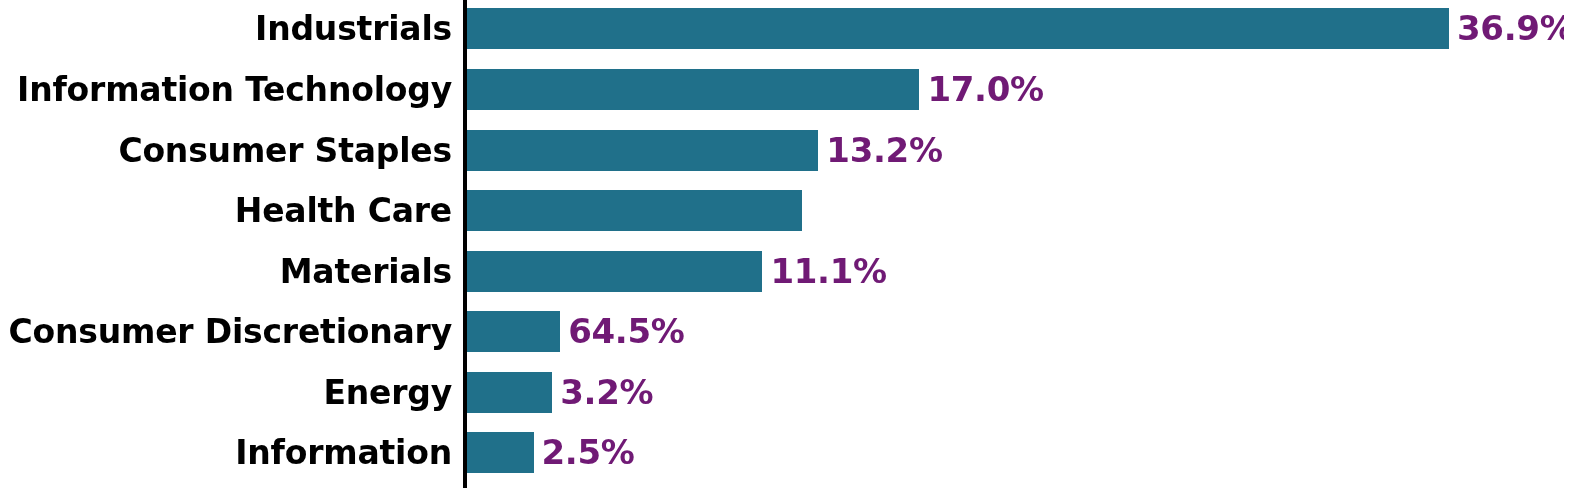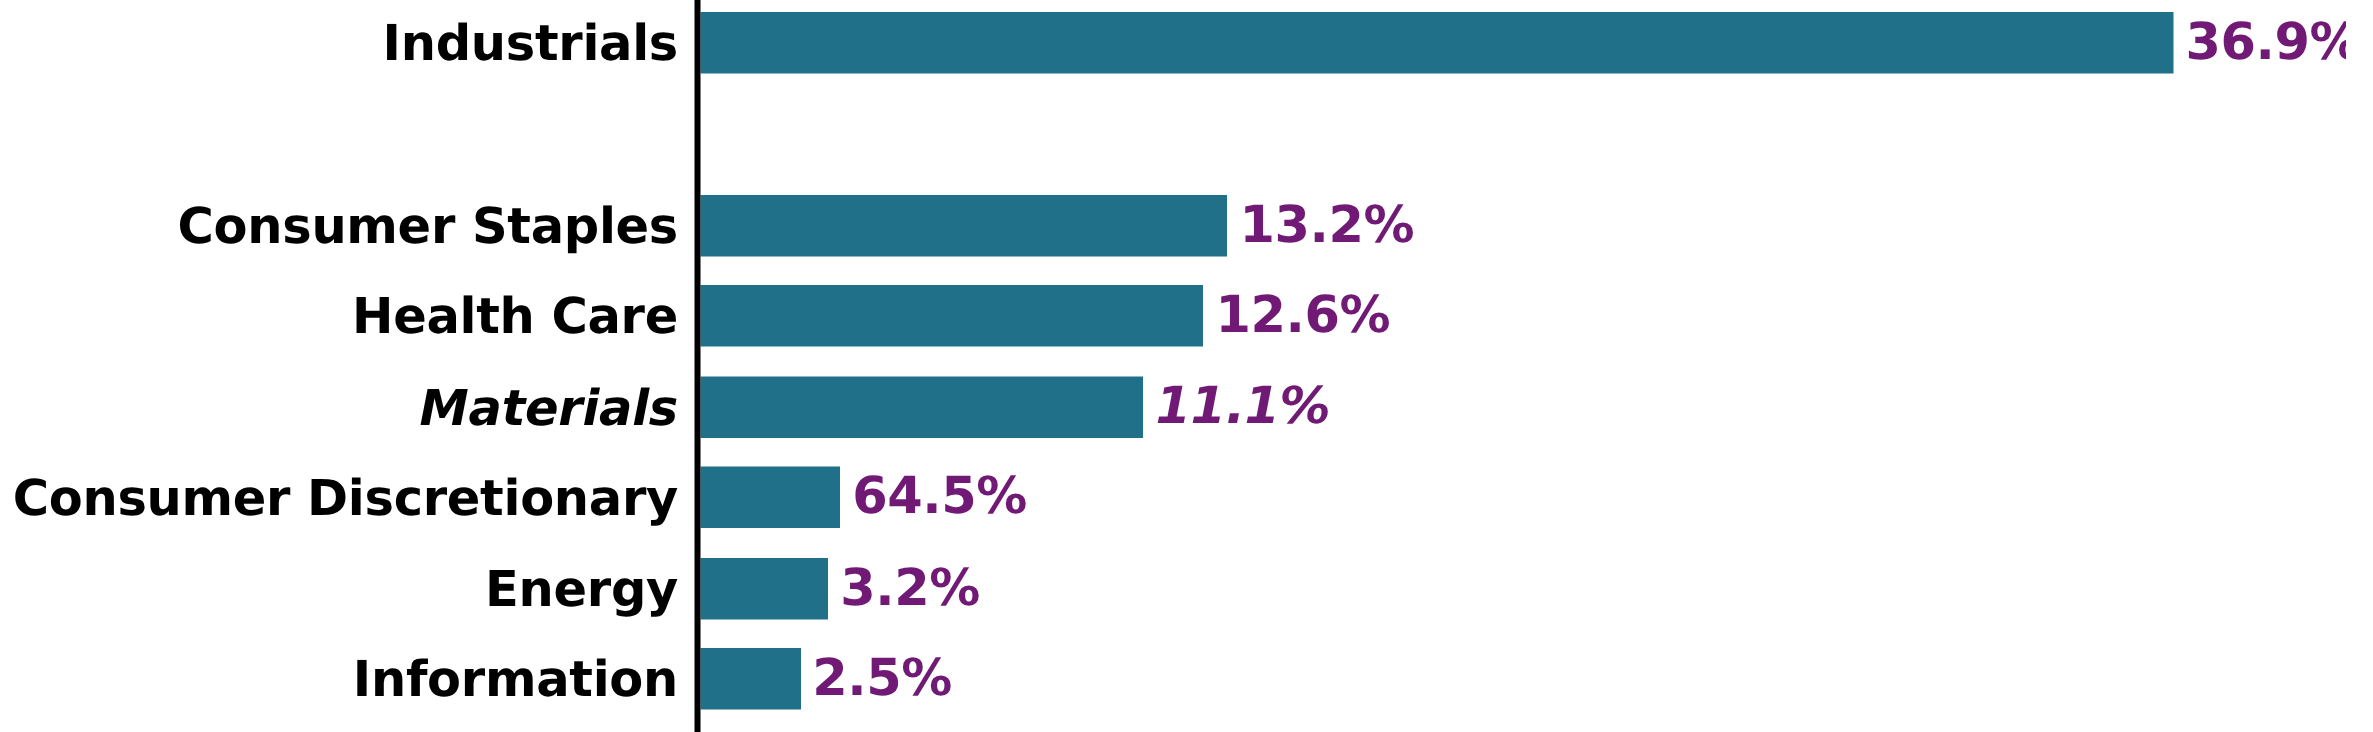--- a/index.html
+++ b/index.html
@@ -76,34 +76,38 @@
 <div id="chart-root">
   <div class="plot-area">
     <div class="axis-line" style="background: rgb(0, 0, 0);"></div>
 
     <div class="bar-row" style="top:8px;">
       <div class="cat-label">Industrials</div>
       <div class="bar" style="width: 982px; background: rgb(32, 112, 138);"></div>
       <div class="val-label" style="left: 1457px;">36.9%</div>
     </div>
 
+    <div class="bar-row" style="top:69px;">
+      <div class="cat-label">Information Technology</div>
+      <div class="bar" style="width: 452.412px; background: rgb(32, 112, 138);"></div>
+      <div class="val-label" style="left: 927.412px;">17.0%</div>
+    </div>
 
     <div class="bar-row" style="top:130px;">
       <div class="cat-label">Consumer Staples</div>
       <div class="bar" style="width: 351.285px; background: rgb(32, 112, 138);"></div>
       <div class="val-label" style="left: 826.285px;">13.2%</div>
     </div>
 
     <div class="bar-row" style="top:190px;">
       <div class="cat-label">Health Care</div>
       <div class="bar" style="width: 335.317px; background: rgb(32, 112, 138);"></div>
-      <div class="val-label" style="left: 810.317px;">12.6%</div>
     </div>
 
-    <div class="bar-row" style="top:251px;font-style:italic;">
+    <div class="bar-row" style="top:251px;">
       <div class="cat-label">Materials</div>
       <div class="bar" style="width: 295.398px; background: rgb(32, 112, 138);"></div>
       <div class="val-label" style="left: 770.398px;">11.1%</div>
     </div>
 
     <div class="bar-row" style="top:311px;">
       <div class="cat-label">Consumer Discretionary</div>
       <div class="bar" style="width: 93.1436px; background: rgb(32, 112, 138);"></div>
       <div class="val-label" style="left: 568.144px;">64.5%</div>
     </div>

